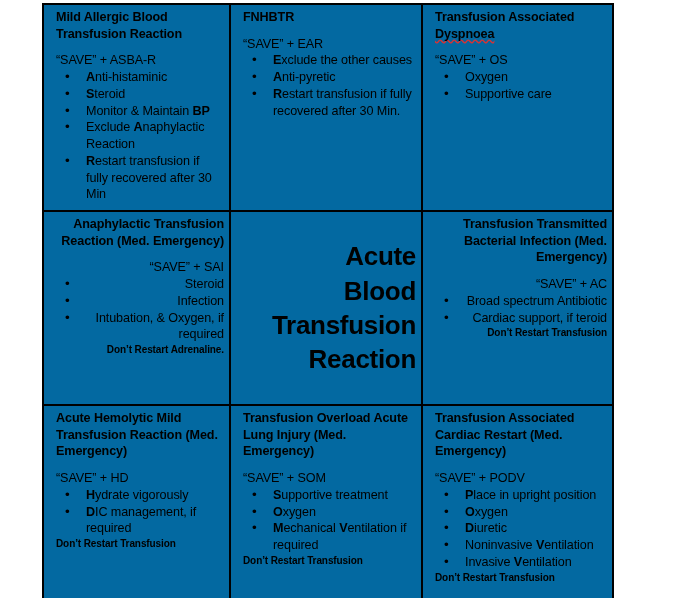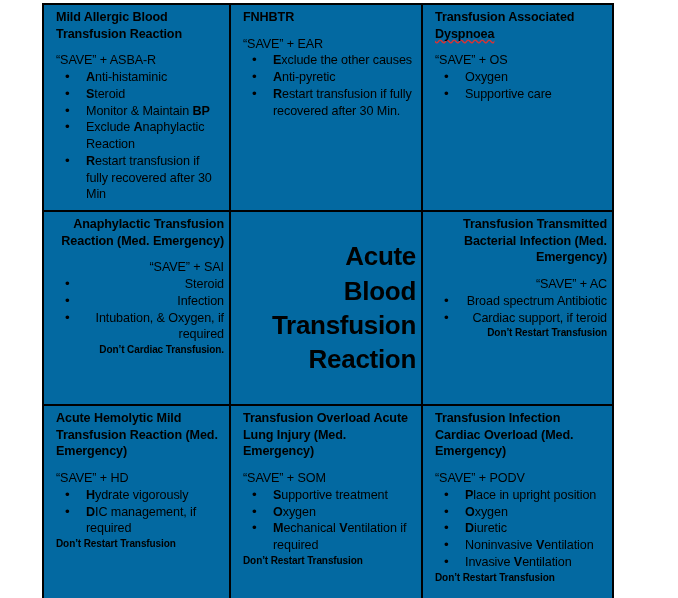--- a/index.html
+++ b/index.html
@@ -167,21 +167,21 @@
       <tr class="r2">
 
         <td>
           <div class="cell-title">Anaphylactic Transfusion Reaction (Med. Emergency)</div>
           <div class="save-line">“SAVE” + SAI</div>
           <ul class="bullets">
             <li>Steroid</li>
             <li>Infection</li>
             <li>Intubation, &amp; Oxygen, if required</li>
           </ul>
-          <div class="dont-restart">Don’t Cardiac Transfusion.</div>
+          <div class="dont-restart">Don’t Restart Adrenaline.</div>
         </td>
 
         <td class="center-cell">
           <div class="center-title">
             <div>Acute</div>
             <div>Blood</div>
             <div>Transfusion</div>
             <div>Reaction</div>
           </div>
         </td>
@@ -214,21 +214,21 @@
           <div class="save-line">“SAVE” + SOM</div>
           <ul class="bullets">
             <li><b>S</b>upportive treatment</li>
             <li><b>O</b>xygen</li>
             <li><b>M</b>echanical <b>V</b>entilation if required</li>
           </ul>
           <div class="dont-restart">Don’t Restart Transfusion</div>
         </td>
 
         <td>
-          <div class="cell-title">Transfusion Infection Cardiac Overload (Med. Emergency)</div>
+          <div class="cell-title">Transfusion Associated Cardiac Restart (Med. Emergency)</div>
           <div class="save-line">“SAVE” + PODV</div>
           <ul class="bullets">
             <li><b>P</b>lace in upright position</li>
             <li><b>O</b>xygen</li>
             <li><b>D</b>iuretic</li>
             <li>Noninvasive <b>V</b>entilation</li>
             <li>Invasive <b>V</b>entilation</li>
           </ul>
           <div class="dont-restart">Don’t Restart Transfusion</div>
         </td>

